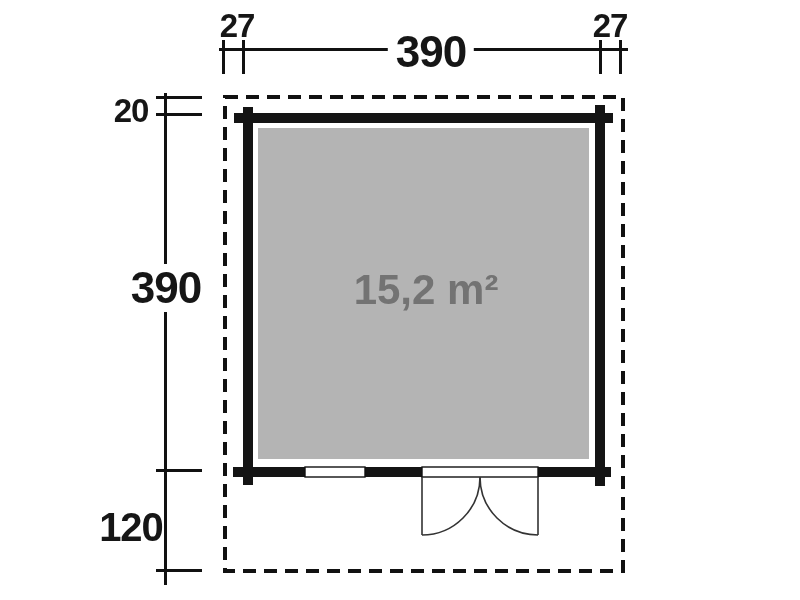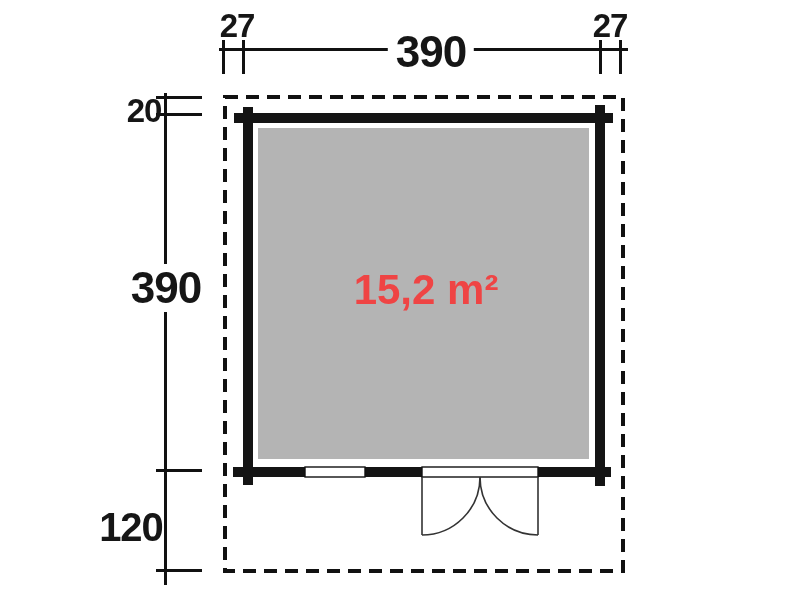--- a/index.html
+++ b/index.html
@@ -34,21 +34,21 @@
   }
   .fs-small { font-size: 33px; }
   .fs-mid   { font-size: 40px; }
   .fs-big   { font-size: 44px; }
   .on-line  { background: #ffffff; padding: 2px 8px; }
   .area-label {
     position: absolute;
     transform: translate(-50%, -50%);
     font-weight: bold;
     font-size: 42px;
-    color: #ef4444;
+    color: #737373;
     letter-spacing: 0px;
     white-space: nowrap;
     line-height: 1;
     z-index: 2;
   }
 </style>
 </head>
 <body>
 
 <div class="canvas">
@@ -85,21 +85,21 @@
     <path d="M156,470.5 H202" stroke="#111111" stroke-width="3"></path>
     <path d="M156,570.5 H202" stroke="#111111" stroke-width="3"></path>
   </svg>
 
   <div class="dim-label fs-small" style="left:237px; top:25px;">27</div>
 
   <div class="dim-label fs-big on-line" style="left:431px; top:52px;">390</div>
 
   <div class="dim-label fs-small" style="left:610px; top:25px;">27</div>
 
-  <div class="dim-label fs-small" style="left:144px; top:110px;">20</div>
+  <div class="dim-label fs-small" style="left:131px; top:110px;">20</div>
 
   <div class="dim-label fs-big on-line" style="left:166px; top:288px;">390</div>
 
   <div class="dim-label fs-mid" style="left:131px; top:527px;text-align:center;">120</div>
 
   <div class="area-label" style="left:426px; top:290px;">15,2 m²</div>
 
 </div>
 
 </body></html>

